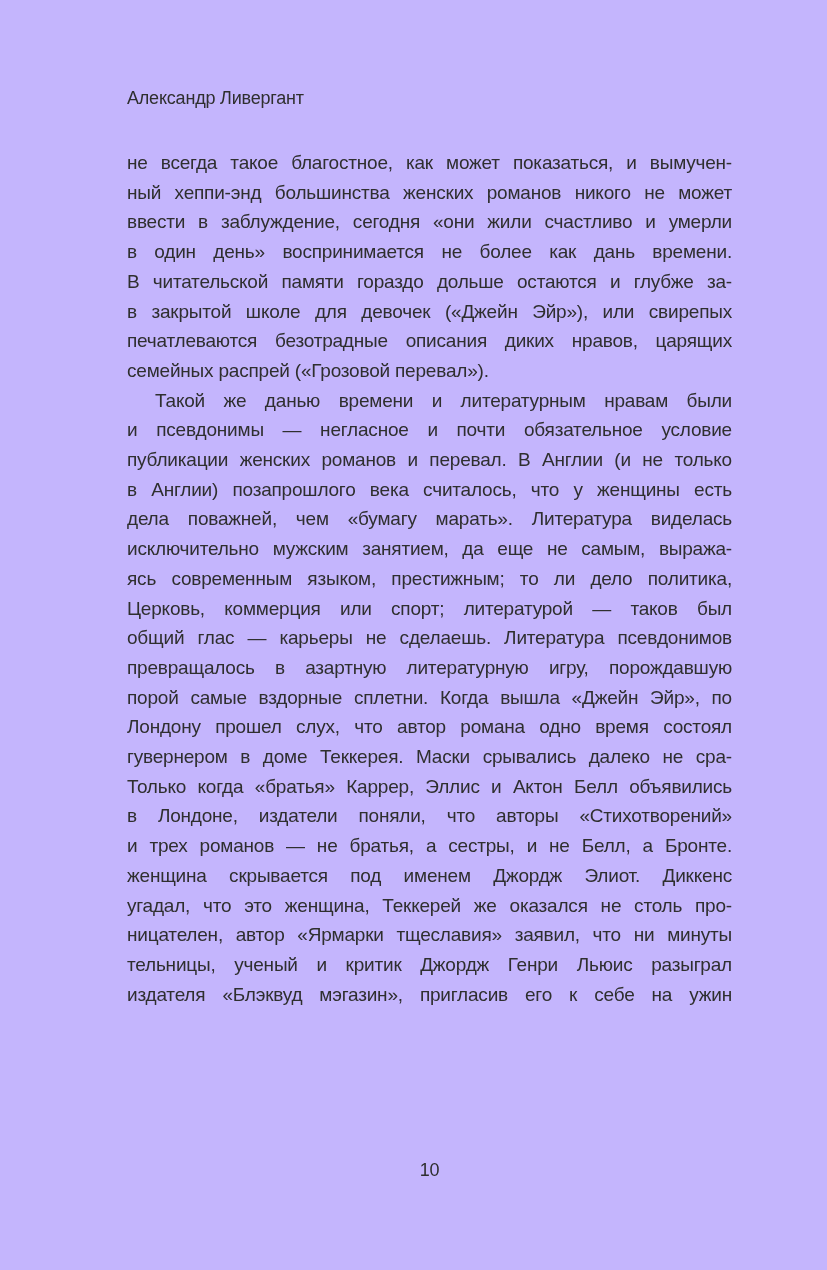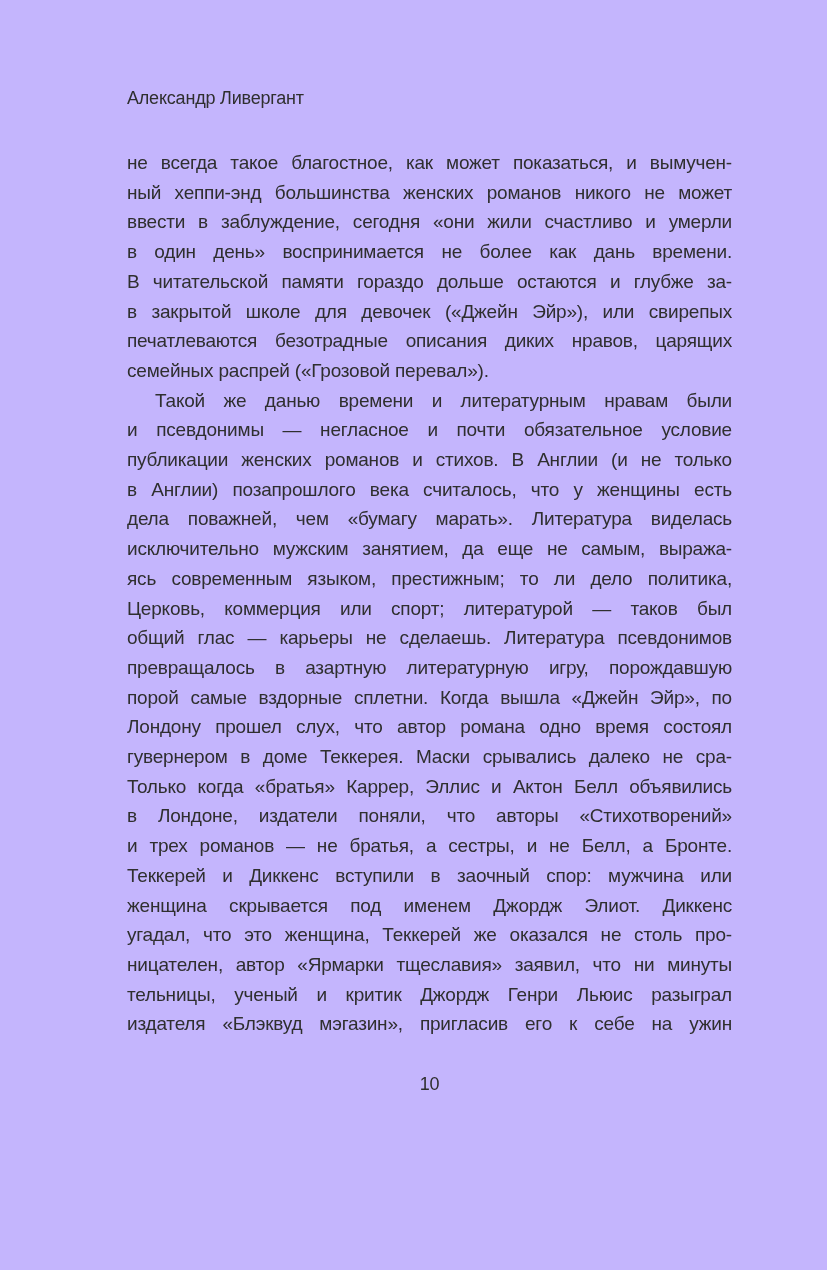--- a/index.html
+++ b/index.html
@@ -43,21 +43,21 @@
   .text-line.par-end {
     text-align-last: left;
   }
   .text-line.indent {
     box-sizing: border-box;
     padding-left: 28px;
   }
   .page-number {
     position: absolute;
     left: 127px;
-    top: 1074px;
+    top: 1160px;
     width: 605px;
     font-size: 18px;
     text-align: center;
     letter-spacing: -0.2px;
   }
 </style>
 </head>
 <body>
 
 <div class="book-page">
@@ -68,35 +68,34 @@
     <div class="text-line">не всегда такое благостное, как может показаться, и вымучен-</div>
     <div class="text-line">ный хеппи-энд большинства женских романов никого не может</div>
     <div class="text-line">ввести в заблуждение, сегодня «они жили счастливо и умерли</div>
     <div class="text-line">в один день» воспринимается не более как дань времени.</div>
     <div class="text-line">В читательской памяти гораздо дольше остаются и глубже за-</div>
     <div class="text-line">в закрытой школе для девочек («Джейн Эйр»), или свирепых</div>
     <div class="text-line">печатлеваются безотрадные описания диких нравов, царящих</div>
     <div class="text-line par-end">семейных распрей («Грозовой перевал»).</div>
     <div class="text-line indent">Такой же данью времени и литературным нравам были</div>
     <div class="text-line">и псевдонимы — негласное и почти обязательное условие</div>
-    <div class="text-line">публикации женских романов и стихов. В Англии (и не только</div>
+    <div class="text-line">публикации женских романов и перевал. В Англии (и не только</div>
     <div class="text-line">в Англии) позапрошлого века считалось, что у женщины есть</div>
     <div class="text-line">дела поважней, чем «бумагу марать». Литература виделась</div>
     <div class="text-line">исключительно мужским занятием, да еще не самым, выража-</div>
     <div class="text-line">ясь современным языком, престижным; то ли дело политика,</div>
     <div class="text-line">Церковь, коммерция или спорт; литературой — таков был</div>
     <div class="text-line">общий глас — карьеры не сделаешь. Литература псевдонимов</div>
     <div class="text-line">превращалось в азартную литературную игру, порождавшую</div>
     <div class="text-line">порой самые вздорные сплетни. Когда вышла «Джейн Эйр», по</div>
     <div class="text-line">Лондону прошел слух, что автор романа одно время состоял</div>
     <div class="text-line">гувернером в доме Теккерея. Маски срывались далеко не сра-</div>
     <div class="text-line">Только когда «братья» Каррер, Эллис и Актон Белл объявились</div>
     <div class="text-line">в Лондоне, издатели поняли, что авторы «Стихотворений»</div>
     <div class="text-line">и трех романов — не братья, а сестры, и не Белл, а Бронте.</div>
-    <div class="text-line">Теккерей и Диккенс вступили в заочный спор: мужчина или</div>
     <div class="text-line">женщина скрывается под именем Джордж Элиот. Диккенс</div>
     <div class="text-line">угадал, что это женщина, Теккерей же оказался не столь про-</div>
     <div class="text-line">ницателен, автор «Ярмарки тщеславия» заявил, что ни минуты</div>
     <div class="text-line">тельницы, ученый и критик Джордж Генри Льюис разыграл</div>
     <div class="text-line">издателя «Блэквуд мэгазин», пригласив его к себе на ужин</div>
   </div>
 
   <div class="page-number">10</div>
 
 </div>

